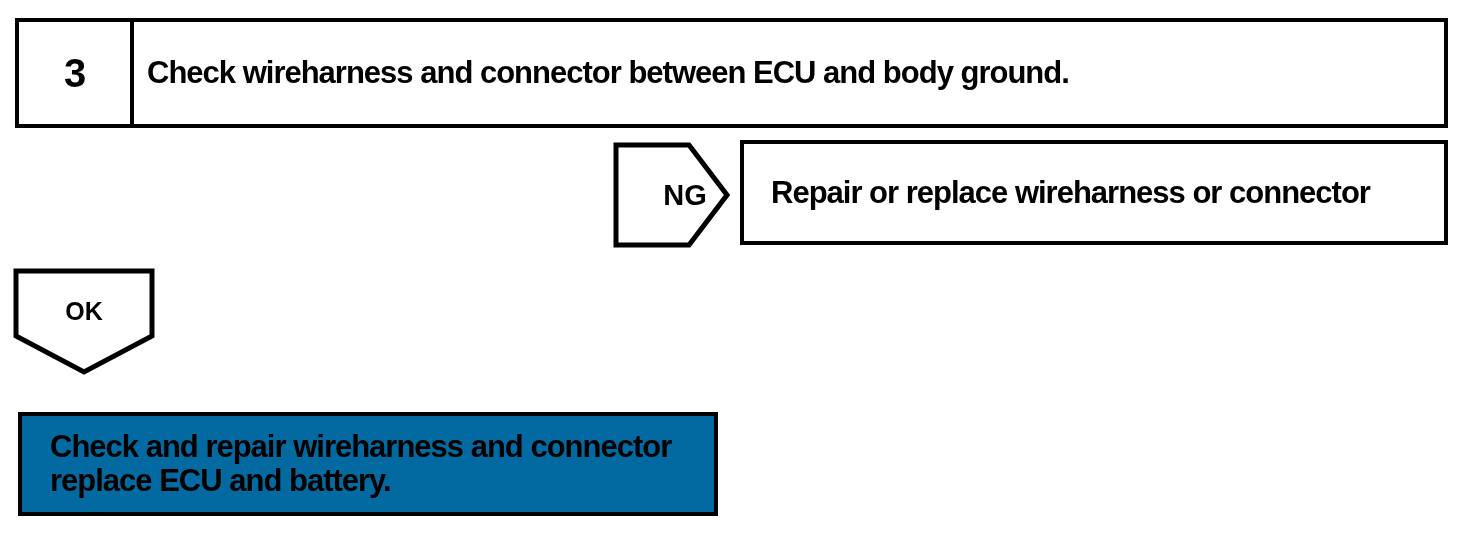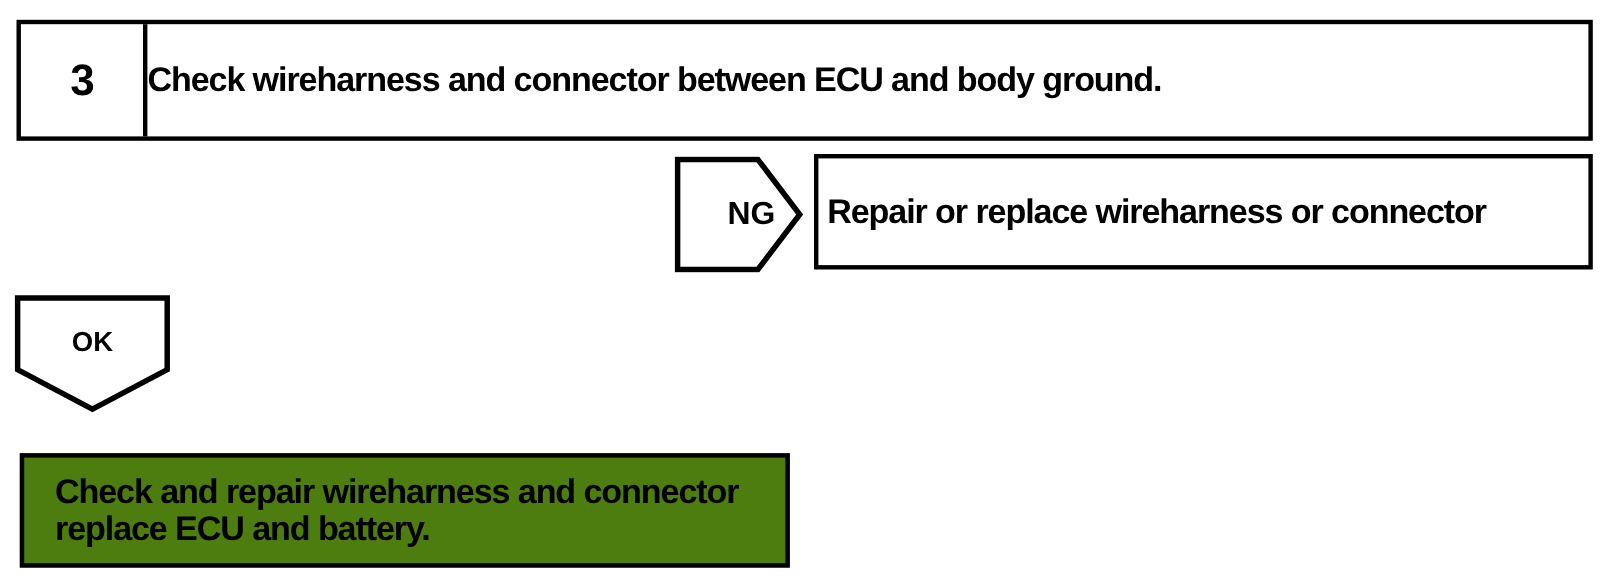--- a/index.html
+++ b/index.html
@@ -42,64 +42,66 @@
     align-items: center;
     justify-content: center;
     font-size: 40px;
     font-weight: 700;
     flex: 0 0 auto;
   }
   .step-instruction {
     flex: 1 1 auto;
     display: flex;
     align-items: center;
+    padding-left: 13px;
     font-size: 31px;
   }
 
   
   .ng-connector {
     position: absolute;
     left: 613px;
     top: 142px;
     width: 117px;
     height: 106px;
   }
   .ng-connector svg {
     position: absolute;
     left: 0;
     top: 0;
     display: block;
   }
   .ng-label {
     position: absolute;
-    left: 24px;
+    left: 6px;
     top: 0;
     width: 92px;
     height: 106px;
     display: flex;
     align-items: center;
     justify-content: center;
     font-size: 29px;
     font-weight: 700;
     letter-spacing: 0px;
+    padding-left: 20px;
   }
 
   
   .ng-action-box {
     position: absolute;
     left: 740px;
     top: 140px;
     width: 708px;
     height: 105px;
     border: 4px solid #000000;
     box-sizing: border-box;
     background: #ffffff;
     display: flex;
     align-items: center;
-    padding-left: 8px;
+    padding-left: 27px;
     font-size: 31px;
   }
 
   
   .ok-connector {
     position: absolute;
     left: 13px;
     top: 268px;
     width: 142px;
     height: 108px;
@@ -126,21 +128,21 @@
 
   
   .ok-action-box {
     position: absolute;
     left: 18px;
     top: 412px;
     width: 700px;
     height: 104px;
     border: 4px solid #000000;
     box-sizing: border-box;
-    background: #4d7c0f;
+    background: #0369a1;
     display: flex;
     flex-direction: column;
     justify-content: center;
     padding-left: 28px;
     font-size: 31px;
     line-height: 34px;
   }
 </style>
 </head>
 <body>

